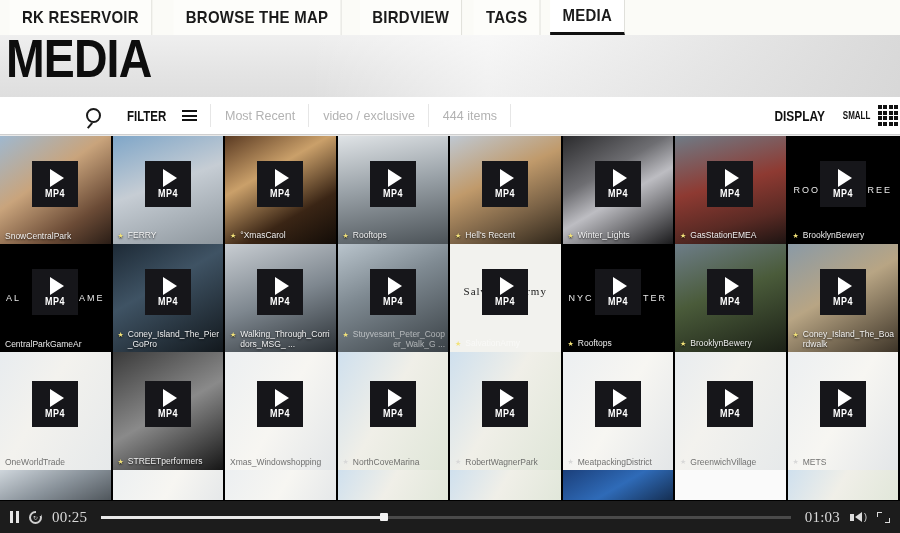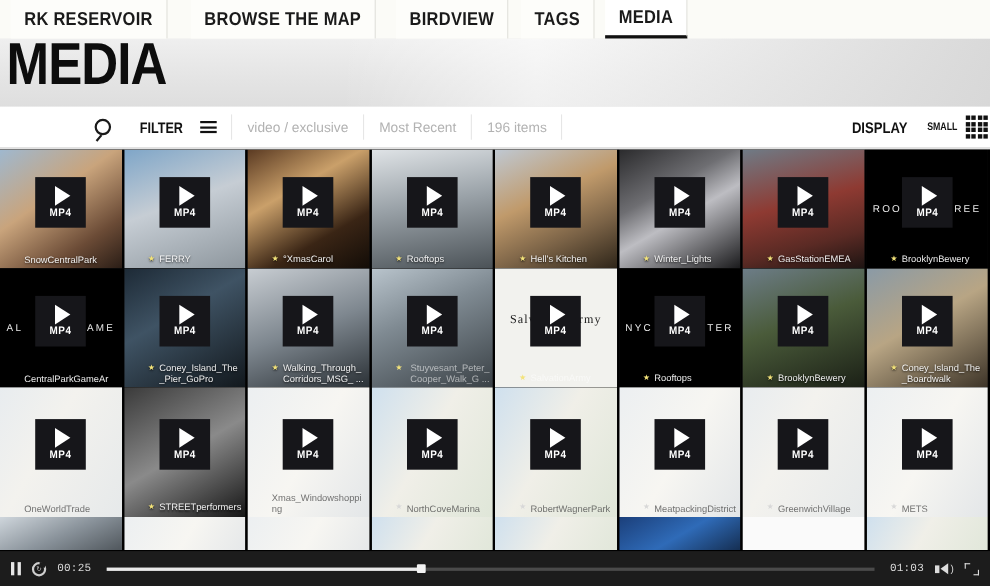--- a/index.html
+++ b/index.html
@@ -138,21 +138,21 @@
     margin-left: 4px;
   }
   .mp4 {
     font-family: "Liberation Sans Narrow", "Liberation Sans", sans-serif;
     font-size: 10px; font-weight: bold; color: #fff; letter-spacing: 0.5px;
     transform: scaleX(0.9);
   }
   .cap {
     position: absolute; left: 0; right: 0; bottom: 0;
     display: flex; align-items: flex-start; gap: 4px;
-    padding: 2px 3px 3px 22px;
+    padding: 2px 3px 3px 5px;
     font-size: 8.5px; line-height: 10px;
     color: rgba(255,255,255,0.92);
     text-shadow: 0 1px 2px rgba(0,0,0,0.8);
     min-height: 13px;
   }
   .cap.dim { color: rgba(255,255,255,0.55); text-shadow: none; text-align: right; }
   .cap.dark { color: rgba(70,70,70,0.75); text-shadow: none; align-items: flex-end; }
   .star { color: #f3e37a; font-size: 7px; line-height: 11px; flex: 0 0 auto; }
   .cap.dark .star { color: #d8d8d8; }
   .cap .txt { word-break: break-word; }
@@ -179,21 +179,21 @@
   .pause { display:flex; gap:3px; }
   .pause i { display:block; width:3px; height:12px; background:#e6e6e6; }
   .replay {
     width: 13px; height: 13px; border: 2px solid #cfcfcf; border-radius: 50%;
     position: relative; font-size:6px; color:#cfcfcf; display:flex; align-items:center; justify-content:center;
   }
   .replay::after {
     content:""; position:absolute; top:-2px; right:-1px; width:5px; height:5px;
     background:#1c1c1c;
   }
-  .time { font-size: 10px; color: #d9d9d9; font-family:Liberation Mono, monospace; letter-spacing:0.2px; }
+  .time { font-size: 15px; color: #d9d9d9; font-family:Liberation Serif, serif; letter-spacing:0.2px; }
   .track {
     flex: 1; height: 3px; background: #4a4a4a; position: relative; cursor: pointer;
     margin: 0 4px;
   }
   .track .filled { position:absolute; left:0; top:0; bottom:0; background:#e9e9e9; }
   .track .knob {
     position:absolute; top:50%; width:8px; height:8px; background:#f2f2f2;
     transform: translate(-50%,-50%); border-radius:1px;
   }
   .vol { display:flex; align-items:center; gap:1px; cursor:pointer; }
@@ -261,23 +261,23 @@
         <span class="search-glyph"></span>
       </div>
       <div class="fb-cell fb-filter sep">
         <span class="lbl">FILTER</span>
         <span class="hamburger">
             <i></i>
             <i></i>
             <i></i>
           </span>
       </div>
+      <div class="fb-cell sep">Most Recent</div>
       <div class="fb-cell sep">video / exclusive</div>
-      <div class="fb-cell sep">Most Recent</div>
-      <div class="fb-cell sep">196 items</div>
+      <div class="fb-cell sep">444 items</div>
     </div>
     <div class="fb-right">
       <div class="fb-display">DISPLAY</div>
       <div class="fb-small">SMALL</div>
       <div class="grid-icon">
         <i></i>
           <i></i>
           <i></i>
           <i></i>
           <i></i>
@@ -342,21 +342,21 @@
           </div>
         </div>
         <div class="tile">
           <div class="bg bg-e"></div>
           <div class="playbox">
             <div class="playtri"></div>
             <div class="mp4">MP4</div>
           </div>
           <div class="cap">
             <span class="star">★</span>
-            <span class="txt">Hell's Kitchen</span>
+            <span class="txt">Hell's Recent</span>
           </div>
         </div>
         <div class="tile">
           <div class="bg bg-f"></div>
           <div class="playbox">
             <div class="playtri"></div>
             <div class="mp4">MP4</div>
           </div>
           <div class="cap">
             <span class="star">★</span>

